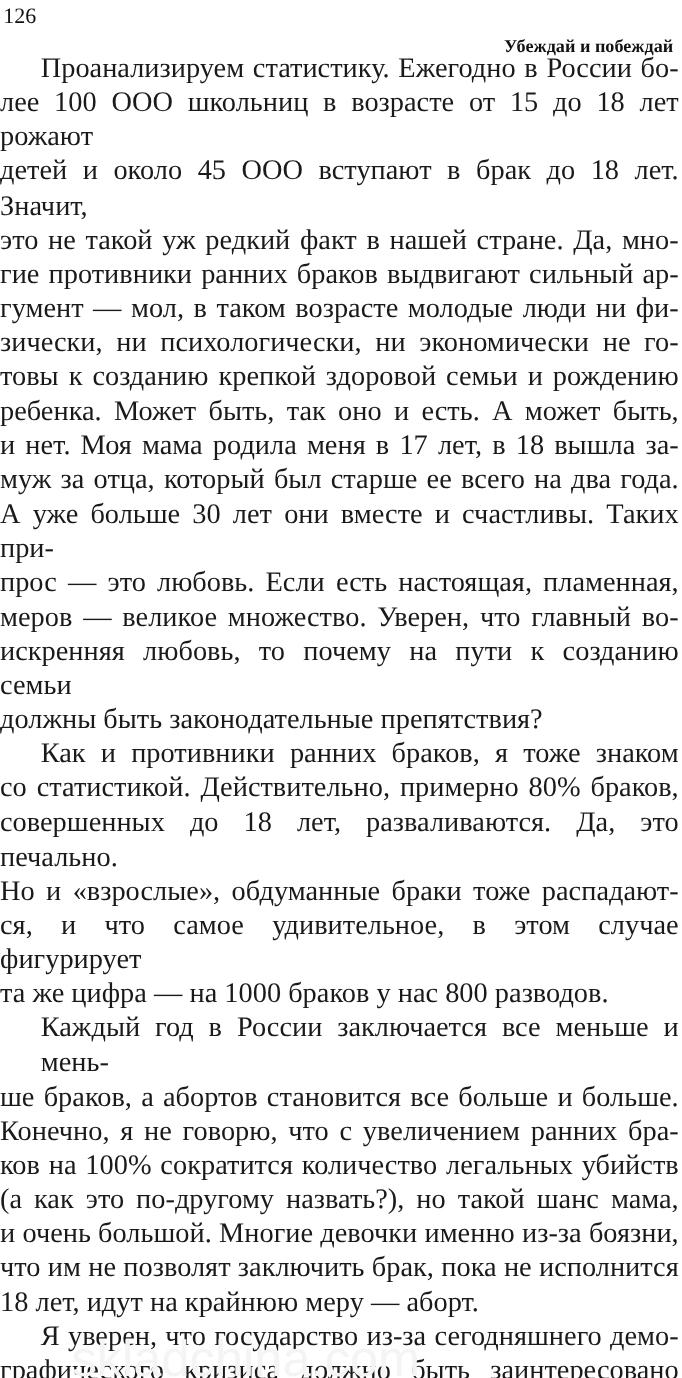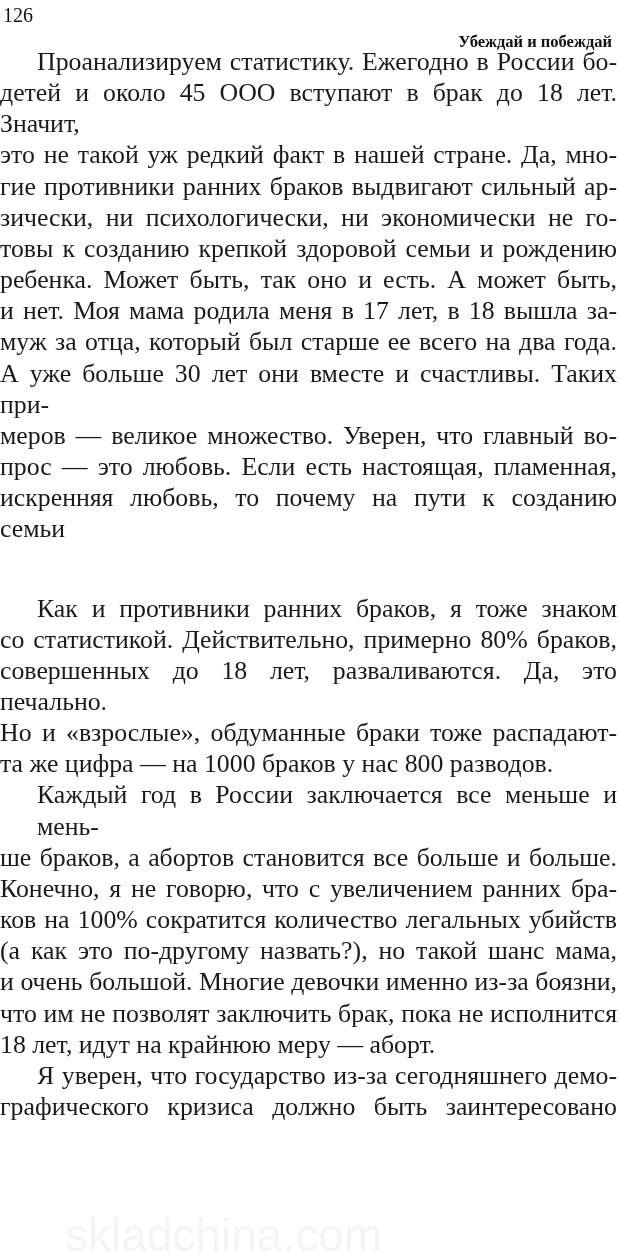--- a/index.html
+++ b/index.html
@@ -34,38 +34,42 @@
 </style>
 </head>
 <body>
 
 <div class="page-number">126</div>
 <div class="running-head">Убеждай и побеждай</div>
 
 <div class="body-text">
   <div class="para" style="text-indent: 0px;">
       <span class="line first">Проанализируем статистику. Ежегодно в России бо-</span>
+      <span class="line">лее 100 ООО школьниц в возрасте от 15 до 18 лет рожают</span>
       <span class="line">детей и около 45 ООО вступают в брак до 18 лет. Значит,</span>
       <span class="line">это не такой уж редкий факт в нашей стране. Да, мно-</span>
       <span class="line">гие противники ранних браков выдвигают сильный ар-</span>
+      <span class="line">гумент — мол, в таком возрасте молодые люди ни фи-</span>
       <span class="line">зически, ни психологически, ни экономически не го-</span>
       <span class="line">товы к созданию крепкой здоровой семьи и рождению</span>
       <span class="line">ребенка. Может быть, так оно и есть. А может быть,</span>
       <span class="line">и нет. Моя мама родила меня в 17 лет, в 18 вышла за-</span>
       <span class="line">муж за отца, который был старше ее всего на два года.</span>
       <span class="line">А уже больше 30 лет они вместе и счастливы. Таких при-</span>
+      <span class="line">прос — это любовь. Если есть настоящая, пламенная,</span>
       <span class="line">меров — великое множество. Уверен, что главный во-</span>
-      <span class="line">прос — это любовь. Если есть настоящая, пламенная,</span>
       <span class="line">искренняя любовь, то почему на пути к созданию семьи</span>
+      <span class="line last">должны быть законодательные препятствия?</span>
     </div>
-  <div class="para" style="text-indent: 0px; margin-top: 48px;">
+  <div class="para" style="text-indent: 0px;">
       <span class="line first">Как и противники ранних браков, я тоже знаком</span>
       <span class="line">со статистикой. Действительно, примерно 80% браков,</span>
       <span class="line">совершенных до 18 лет, разваливаются. Да, это печально.</span>
       <span class="line">Но и «взрослые», обдуманные браки тоже распадают-</span>
+      <span class="line">ся, и что самое удивительное, в этом случае фигурирует</span>
       <span class="line last">та же цифра — на 1000 браков у нас 800 разводов.</span>
     </div>
   <div class="para" style="text-indent: 0px;">
       <span class="line first">Каждый год в России заключается все меньше и мень-</span>
       <span class="line">ше браков, а абортов становится все больше и больше.</span>
       <span class="line">Конечно, я не говорю, что с увеличением ранних бра-</span>
       <span class="line">ков на 100% сократится количество легальных убийств</span>
       <span class="line">(а как это по-другому назвать?), но такой шанс мама,</span>
       <span class="line">и очень большой. Многие девочки именно из-за боязни,</span>
       <span class="line">что им не позволят заключить брак, пока не исполнится</span>

